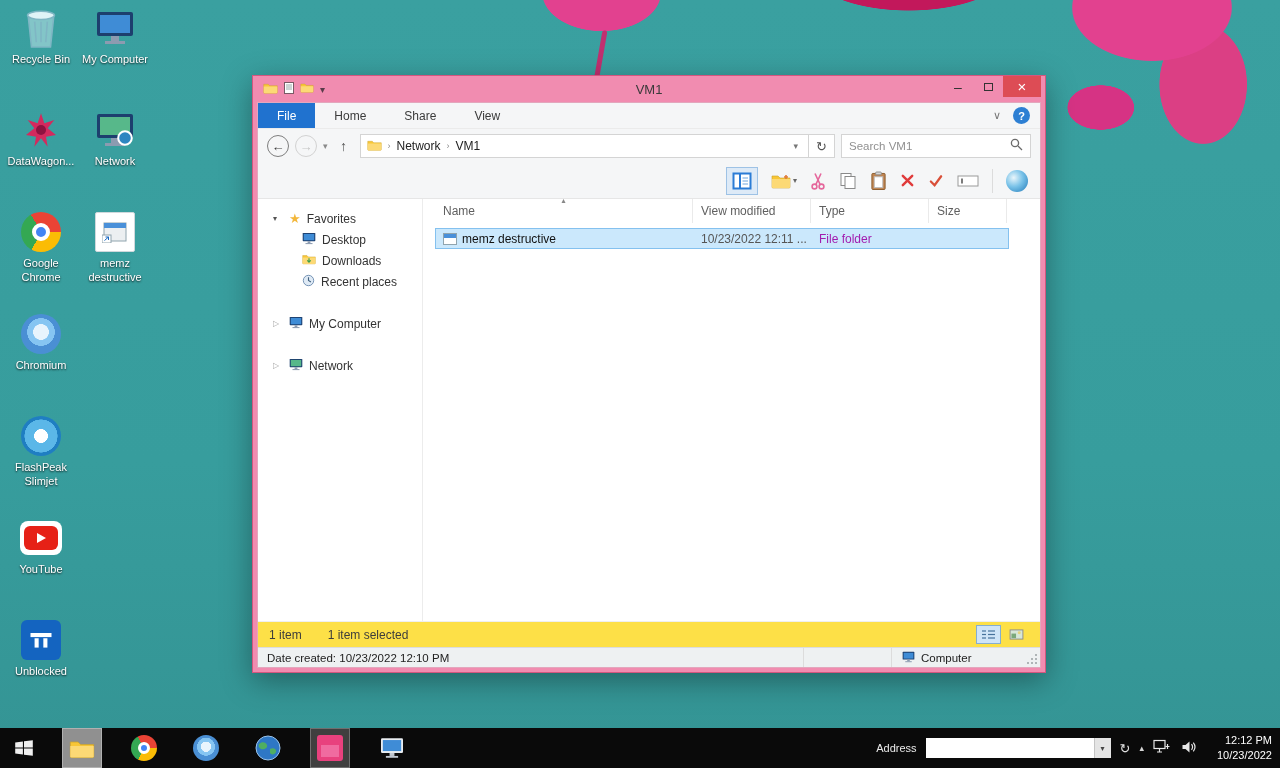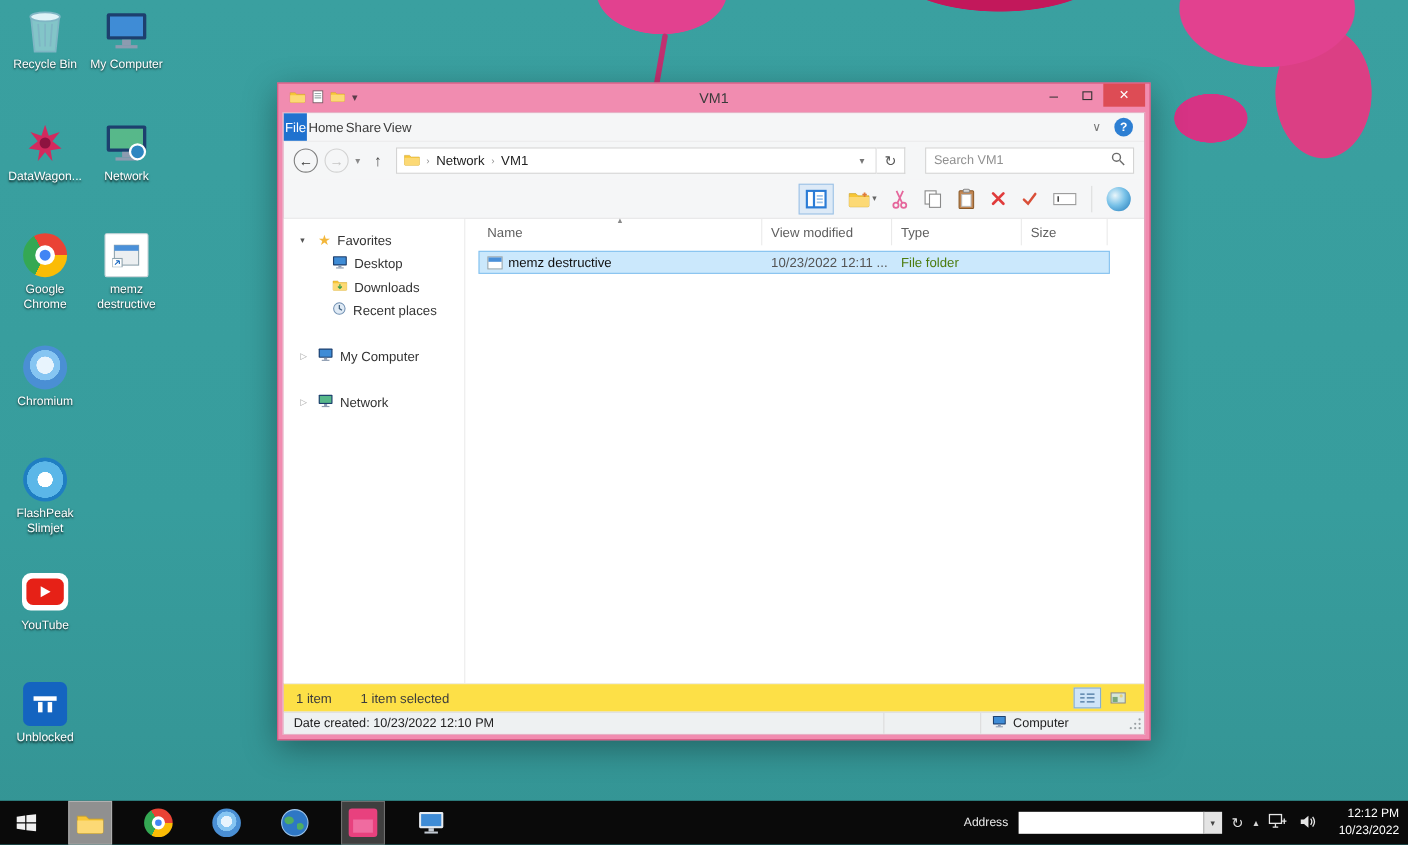--- a/index.html
+++ b/index.html
@@ -45,39 +45,39 @@
 .qat .g{color:#5a3b49;font-size:10px}
 .win-title{position:absolute;left:0;right:0;text-align:center;color:#3a3a3a;font-size:13px}
 .caps{margin-left:auto;display:flex;align-items:flex-start;height:100%;z-index:2}
 .cap{width:30px;height:21px;display:flex;align-items:center;justify-content:center;color:#333;font-size:14px}
 .cap .maxbox{width:9px;height:8px;border:1px solid #333;display:block}
 .cap.close{width:38px;background:#dd4c55;color:#fff;font-size:15px}
 .window-body{flex:1;display:flex;flex-direction:column;background:#f5f6f7;min-height:0;border:1px solid #e3a7bd}
 
 
 .ribbon{height:26px;background:#f5f6f7;display:flex;align-items:stretch;border-bottom:1px solid #ebebeb}
-.tab{padding:0 1px;display:flex;align-items:center;color:#3b3b3b;font-size:12px}
+.tab{padding:0 19px;display:flex;align-items:center;color:#3b3b3b;font-size:12px}
 .tab.file{background:#2072cf;color:#fff}
 .ribbon-right{margin-left:auto;display:flex;align-items:center;gap:12px;padding-right:10px}
 .rib-chev{color:#777;font-size:11px}
 .help{width:17px;height:17px;border-radius:50%;background:#2d7fd3;color:#fff;font-size:11px;font-weight:bold;display:flex;align-items:center;justify-content:center}
 
 
 .addr-row{height:34px;display:flex;align-items:center;gap:6px;padding:0 9px;background:#f5f6f7}
 .navbtn{width:22px;height:22px;border-radius:50%;display:flex;align-items:center;justify-content:center;font-size:13px}
 .back{border:1px solid #7e7e7e;color:#3c3c3c}
 .fwd{border:1px solid #d2d2d2;color:#c6c6c6}
 .chev-sm{color:#8a8a8a;font-size:9px}
 .upbtn{color:#4f4f4f;font-size:14px;width:20px;text-align:center}
 .addr-group{flex:1;display:flex;align-items:center}
 .addr-box{flex:1;height:24px;background:#fff;border:1px solid #d4d4d4;display:flex;align-items:center;padding:0 6px;gap:6px;color:#222}
 .crumb{color:#222}
 .addr-drop{margin-left:auto;color:#777;font-size:9px;padding:0 4px}
 .refreshbtn{width:26px;height:24px;background:#fff;border:1px solid #d4d4d4;border-left:none;display:flex;align-items:center;justify-content:center;color:#555;font-size:13px}
-.search-box{width:190px;height:24px;background:#fff;border:1px solid #d4d4d4;display:flex;align-items:center;padding:0 7px;margin-left:12px}
+.search-box{width:190px;height:24px;background:#fff;border:1px solid #d4d4d4;display:flex;align-items:center;padding:0 7px;margin-left:0}
 .search-box input{flex:1;border:0;outline:0;font-family:"Liberation Sans",sans-serif;font-size:11.5px;color:#333;background:transparent}
 .search-box input::placeholder{color:#909090}
 
 
 .cmdbar{height:36px;display:flex;align-items:center;justify-content:flex-end;gap:13px;padding:0 12px;background:#f5f6f7;border-bottom:1px solid #e6e6e6}
 .cmd{display:flex;align-items:center;justify-content:center;height:28px}
 .viewbtn{width:32px;background:#ddeaf7;border:1px solid #9ec2e5;gap:2px}
 .drop-mini{color:#666;font-size:8px;margin-left:2px}
 .cmd-sep{width:1px;height:24px;background:#dcdcdc}
 .shell-ic{width:22px;height:22px;border-radius:50%;background:radial-gradient(circle at 35% 35%,#eaf6fb,#79c2e8 45%,#1f78b8)}
@@ -97,21 +97,21 @@
 .hcol.c-name{width:258px}
 .hcol.c-date{width:118px}
 .hcol.c-type{width:118px}
 .hcol.c-size{width:78px}
 .sortmark{position:absolute;top:-3px;left:50%;transform:translateX(-50%);font-size:8px;color:#888}
 .rows{flex:1;padding:5px 0 0 12px;overflow:hidden}
 .frow{display:flex;height:21px;align-items:center;background:#cbe8fc;border:1px solid #84c1ef;width:574px}
 .fcell{padding:0 7px;display:flex;align-items:center;gap:5px;overflow:hidden;white-space:nowrap}
 .fcell.c-name{width:258px;color:#111}
 .fcell.c-date{width:118px;color:#555}
-.fcell.c-type{width:118px;color:#4d7c0f}
+.fcell.c-type{width:118px;color:#a21caf}
 .fcell.c-size{width:76px;color:#555}
 .memz-mini{width:14px;height:12px;background:#fff;border:1px solid #90a4ae;position:relative;flex:none}
 .memz-mini::before{content:"";position:absolute;left:0;right:0;top:0;height:4px;background:#4a90d9}
 
 
 .status1{height:26px;display:flex;align-items:center;padding:0 11px;color:#3c3c3c;font-size:12px;background:#fde047;border-top:1px solid #efefef;flex:none}
 .status1 .sel{margin-left:26px}
 .viewtoggles{margin-left:auto;display:flex;gap:3px}
 .vtb{width:25px;height:19px;display:flex;align-items:center;justify-content:center}
 .vtb.active{background:#cfe4f7;border:1px solid #84aed1}

